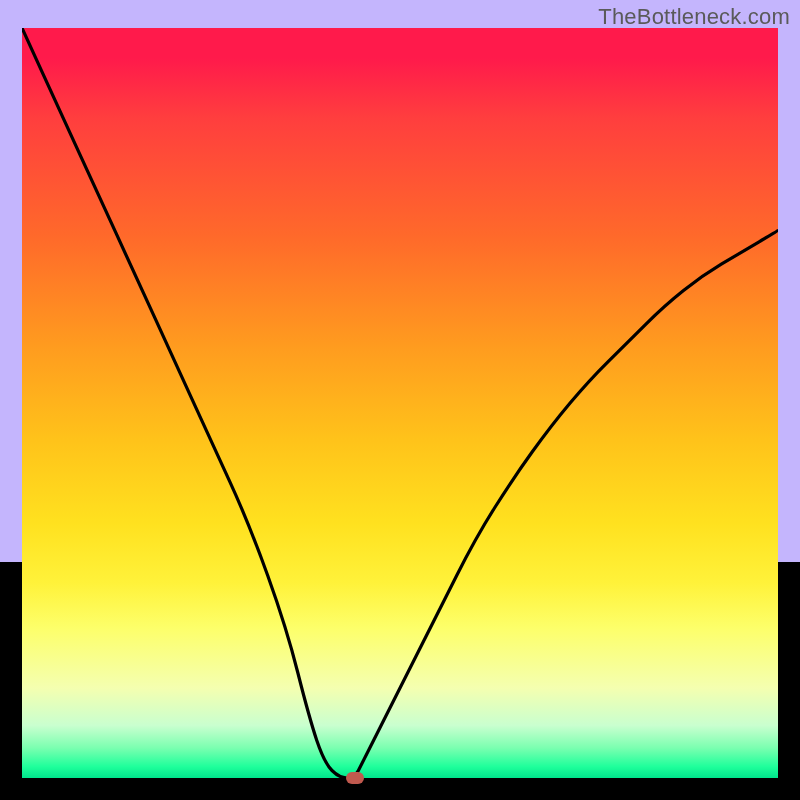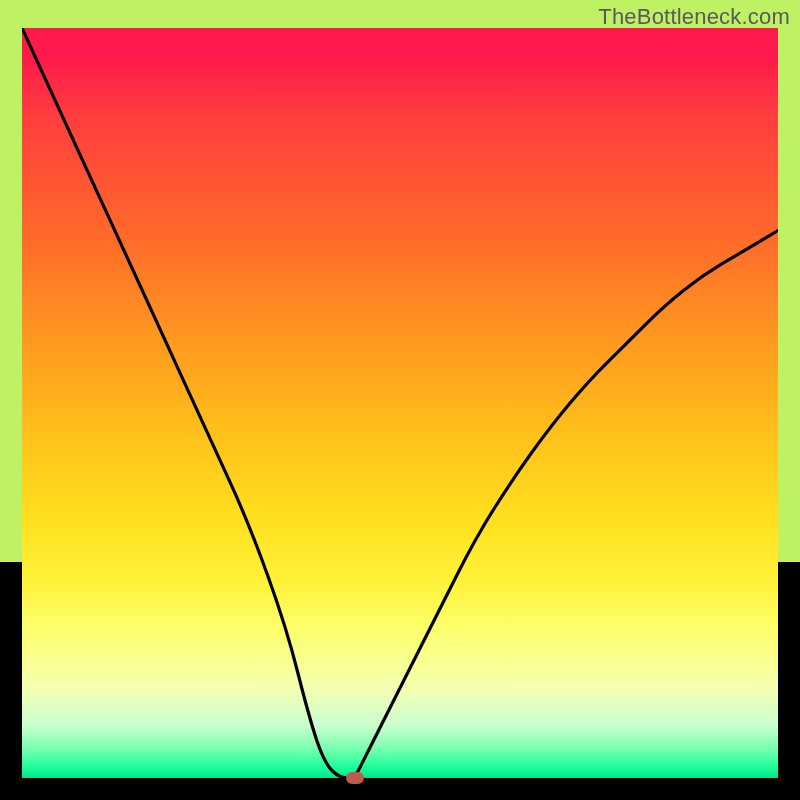--- a/index.html
+++ b/index.html
@@ -8,21 +8,21 @@
     width: 800px;
     height: 800px;
     background: #000;
     overflow: hidden;
     font-family: Arial, Helvetica, sans-serif;
   }
   .frame {
     position: relative;
     width: 800px;
     height: 562px;
-    background: #bef264;
+    background: #c4b5fd;
   }
   .watermark {
     position: absolute;
     top: 4px;
     right: 10px;
     color: #5a5a5a;
     font-size: 22px;
     font-weight: 500;
     letter-spacing: 0.2px;
     z-index: 5;

